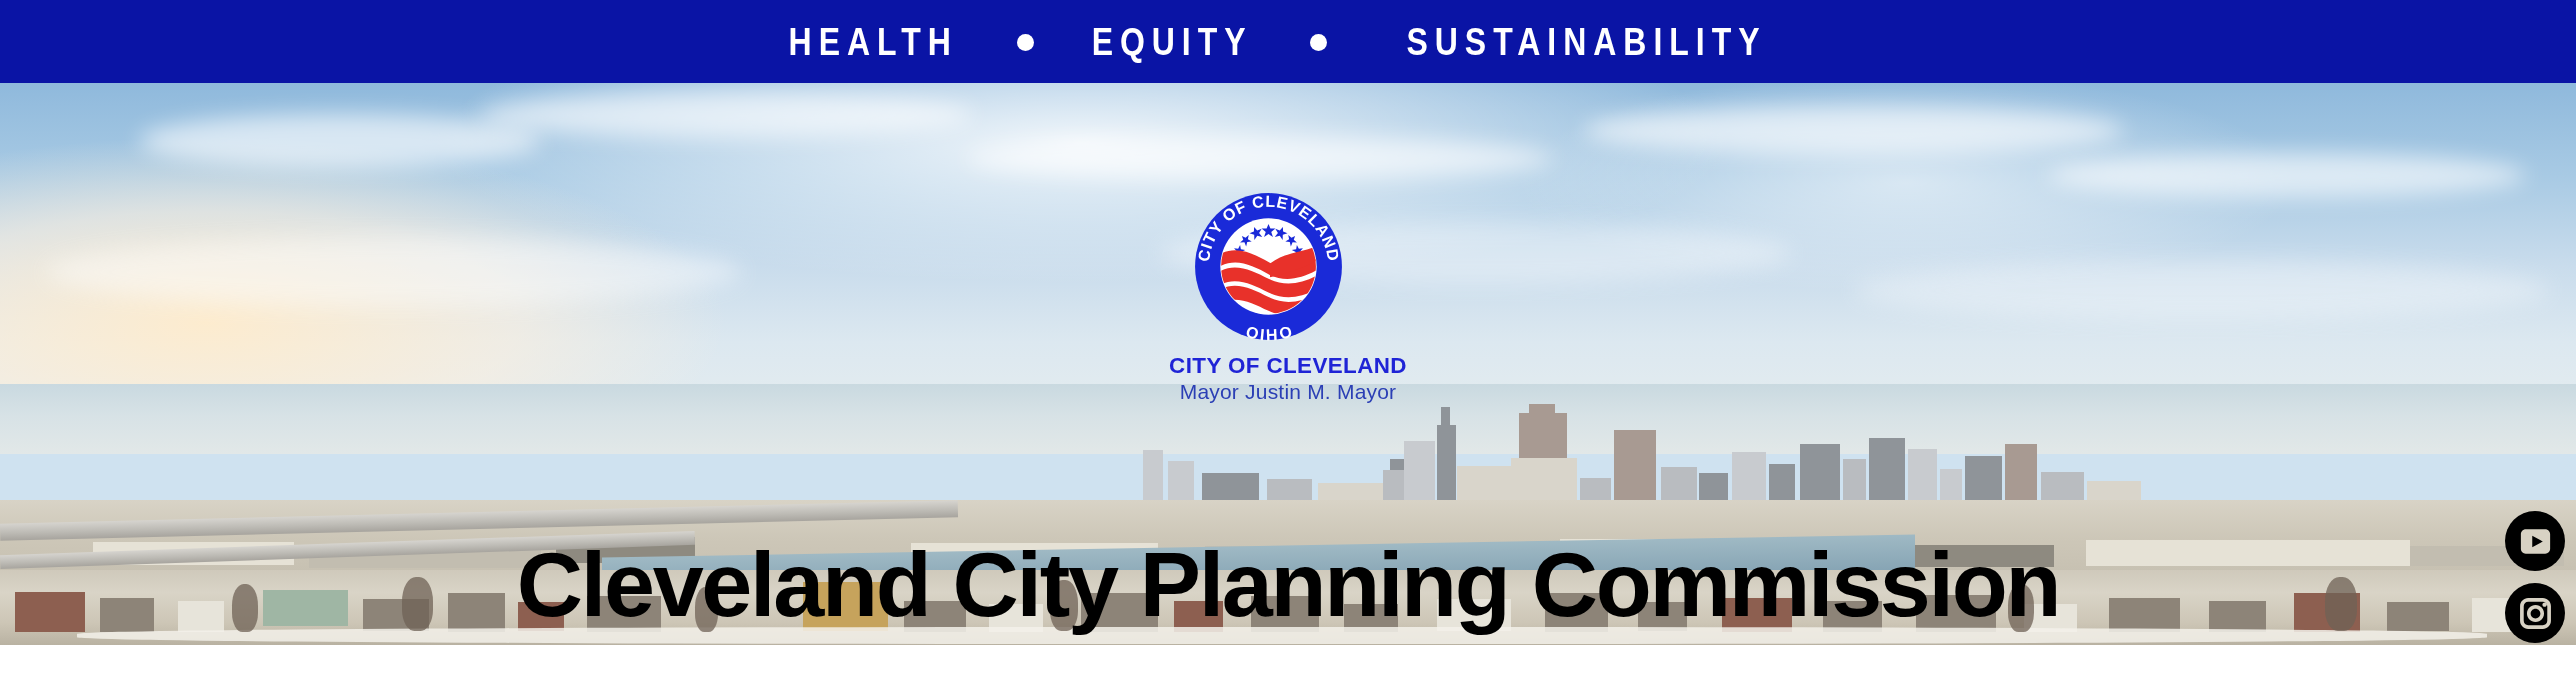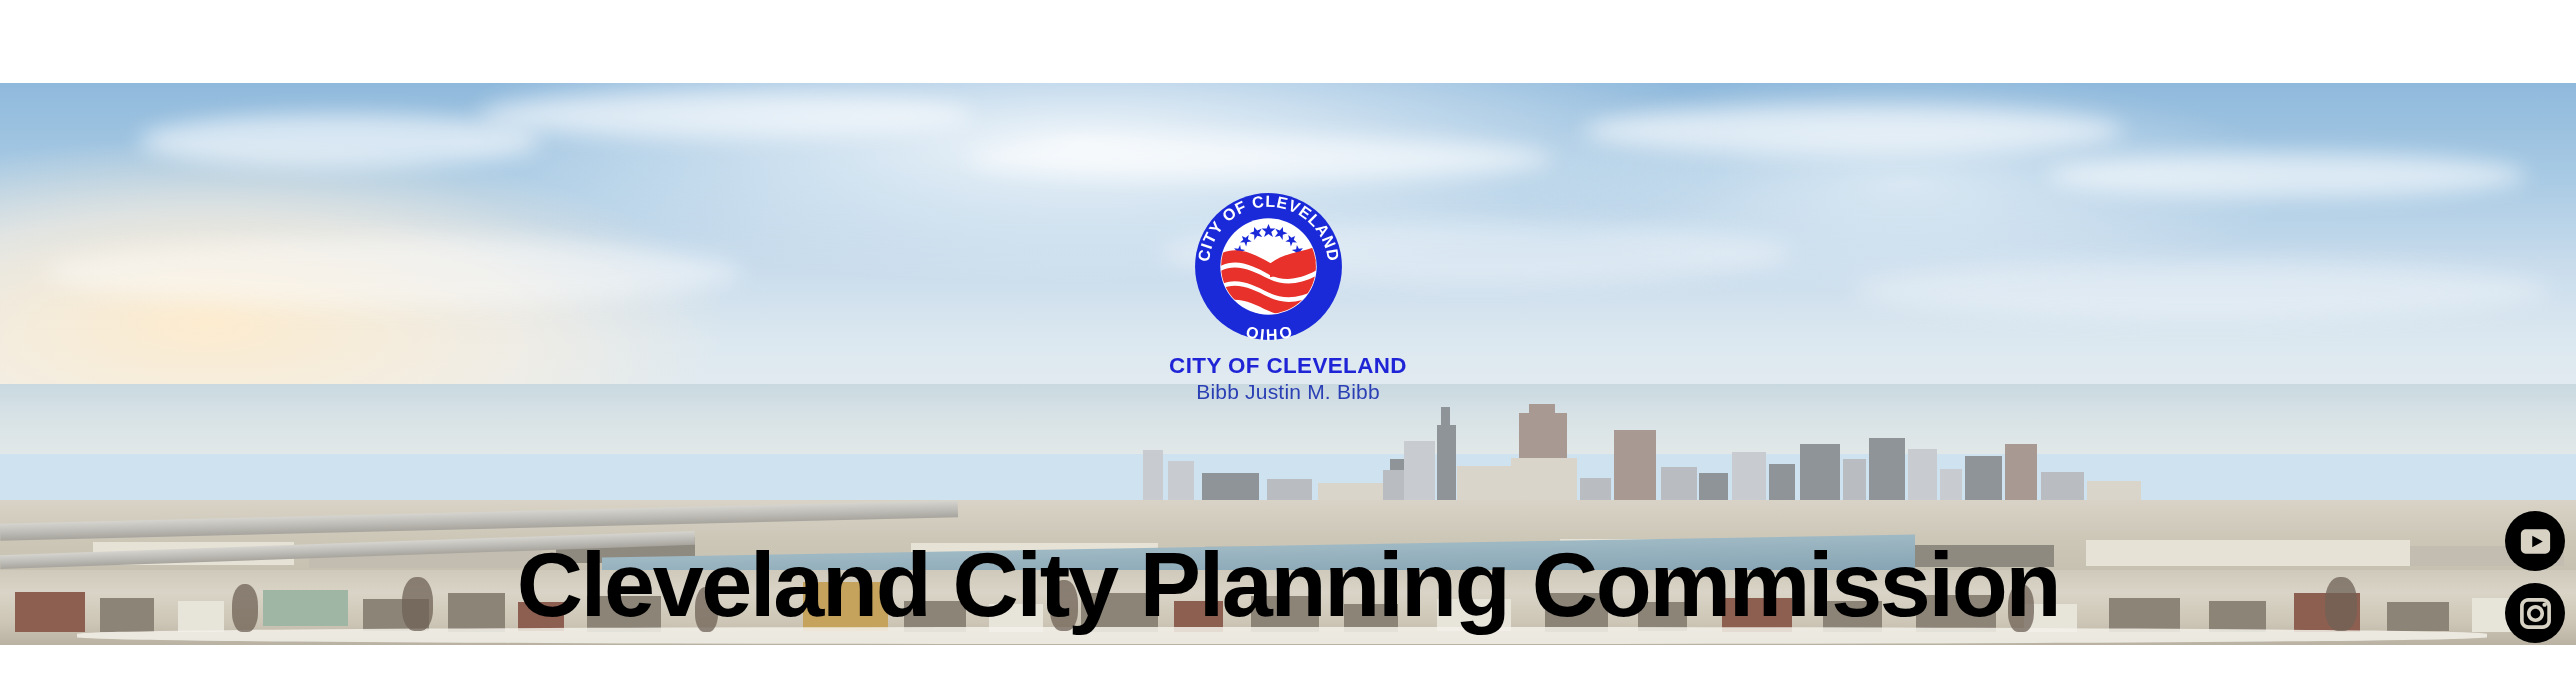--- a/index.html
+++ b/index.html
@@ -154,20 +154,27 @@
     display:flex;align-items:center;justify-content:center;
     cursor:pointer;
   }
   .social-btn svg{display:block;}
 </style>
 </head>
 <body>
 
 <div id="page">
 
+  <div id="motto-bar">
+    <span class="motto-word">HEALTH</span>
+    <span class="motto-dot"></span>
+    <span class="motto-word">EQUITY</span>
+    <span class="motto-dot"></span>
+    <span class="motto-word">SUSTAINABILITY</span>
+  </div>
 
   <div id="hero">
 
     <div id="sky"></div>
     <div class="wisp" style="left:139px;top:31px;width:402px;height:54px;"></div>
     <div class="wisp" style="left:479px;top:9.3px;width:494px;height:46px;"></div>
     <div class="wisp" style="left:966px;top:54px;width:587px;height:43px;"></div>
     <div class="wisp" style="left:1583px;top:23px;width:541px;height:49px;"></div>
     <div class="wisp" style="left:2047px;top:70px;width:479px;height:45px;"></div>
     <div class="wisp" style="left:46px;top:154px;width:695px;height:70px;opacity:.7;"></div>
@@ -311,21 +318,21 @@
         <text font-family="Liberation Sans, sans-serif" font-size="21" font-weight="bold" fill="#ffffff" letter-spacing="1">
           <textPath href="#arcTop" startOffset="50%" text-anchor="middle">CITY OF CLEVELAND</textPath>
         </text>
         <text font-family="Liberation Sans, sans-serif" font-size="21" font-weight="bold" fill="#ffffff" letter-spacing="1">
           <textPath href="#arcBot" startOffset="50%" text-anchor="middle">OHIO</textPath>
         </text>
       </svg>
     </div>
 
     <div id="city-name">CITY OF CLEVELAND</div>
-    <div id="mayor-name">Bibb Justin M. Bibb</div>
+    <div id="mayor-name">Mayor Justin M. Mayor</div>
 
     <div id="headline">Cleveland City Planning Commission</div>
 
     <div id="social">
 
       <div class="social-btn">
         <svg width="39" height="39" viewBox="0 0 48 48">
           <path fill="#d8d2c4" fill-rule="evenodd" d="M6,15 C6,11.7 8.7,9 12,9 L36,9 C39.3,9 42,11.7 42,15 L42,33 C42,36.3 39.3,39 36,39 L12,39 C8.7,39 6,36.3 6,33 Z M20,17 L33,24 L20,31 Z"></path>
         </svg>
       </div>

